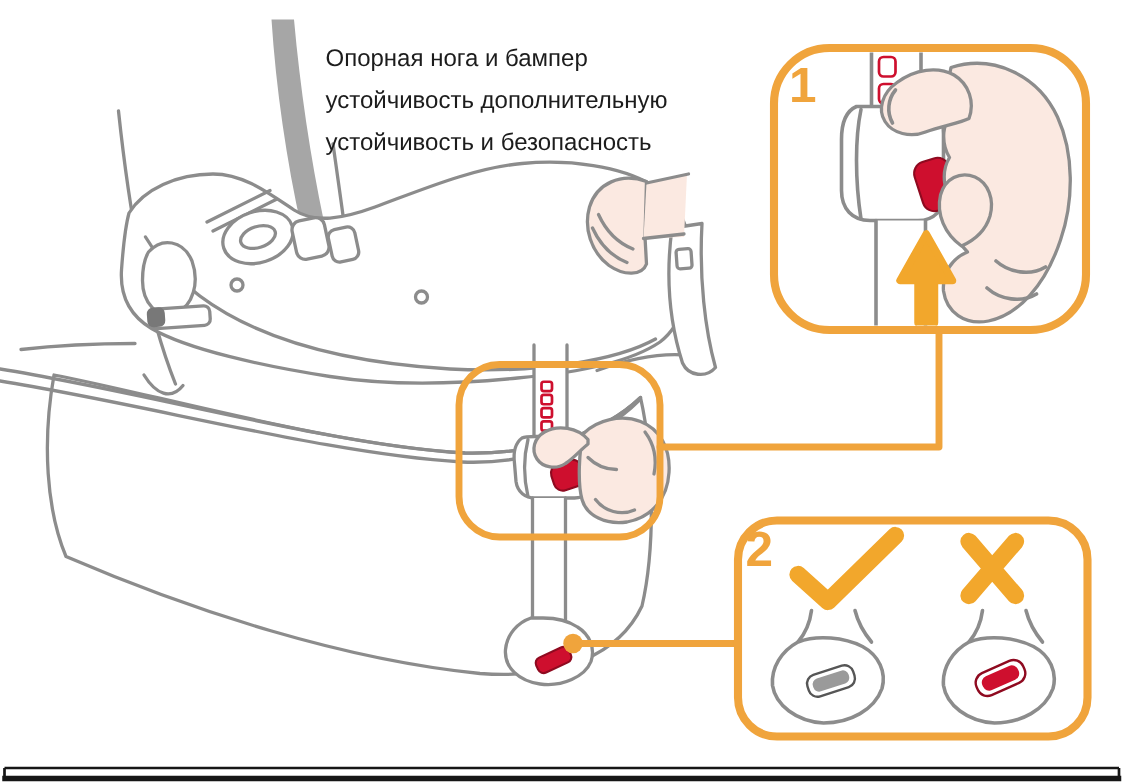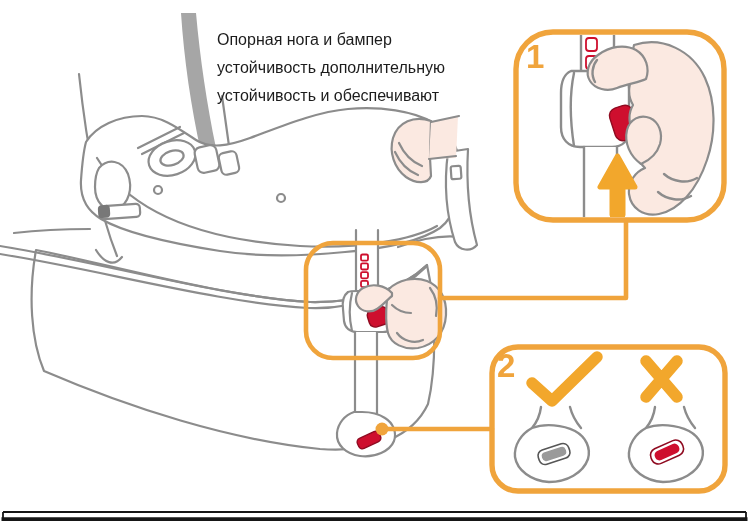--- a/index.html
+++ b/index.html
@@ -169,17 +169,17 @@
 
     <g>
       <path class="bar" stroke-width="1.8" d="M 3,512 L 746,512 M 3,512 L 3,519 M 746,512 L 746,519"></path>
       <path class="bar" stroke-width="4.2" d="M 1.5,519.3 L 747.5,519.3"></path>
     </g>
   </svg>
 
   <div class="caption">
     <div>Опорная нога и бампер</div>
     <div>устойчивость дополнительную</div>
-    <div>устойчивость и обеспечивают</div>
+    <div>устойчивость и безопасность</div>
   </div>
   <div class="step-num step-1">1</div>
   <div class="step-num step-2">2</div>
 </div>
 
 </body></html>

